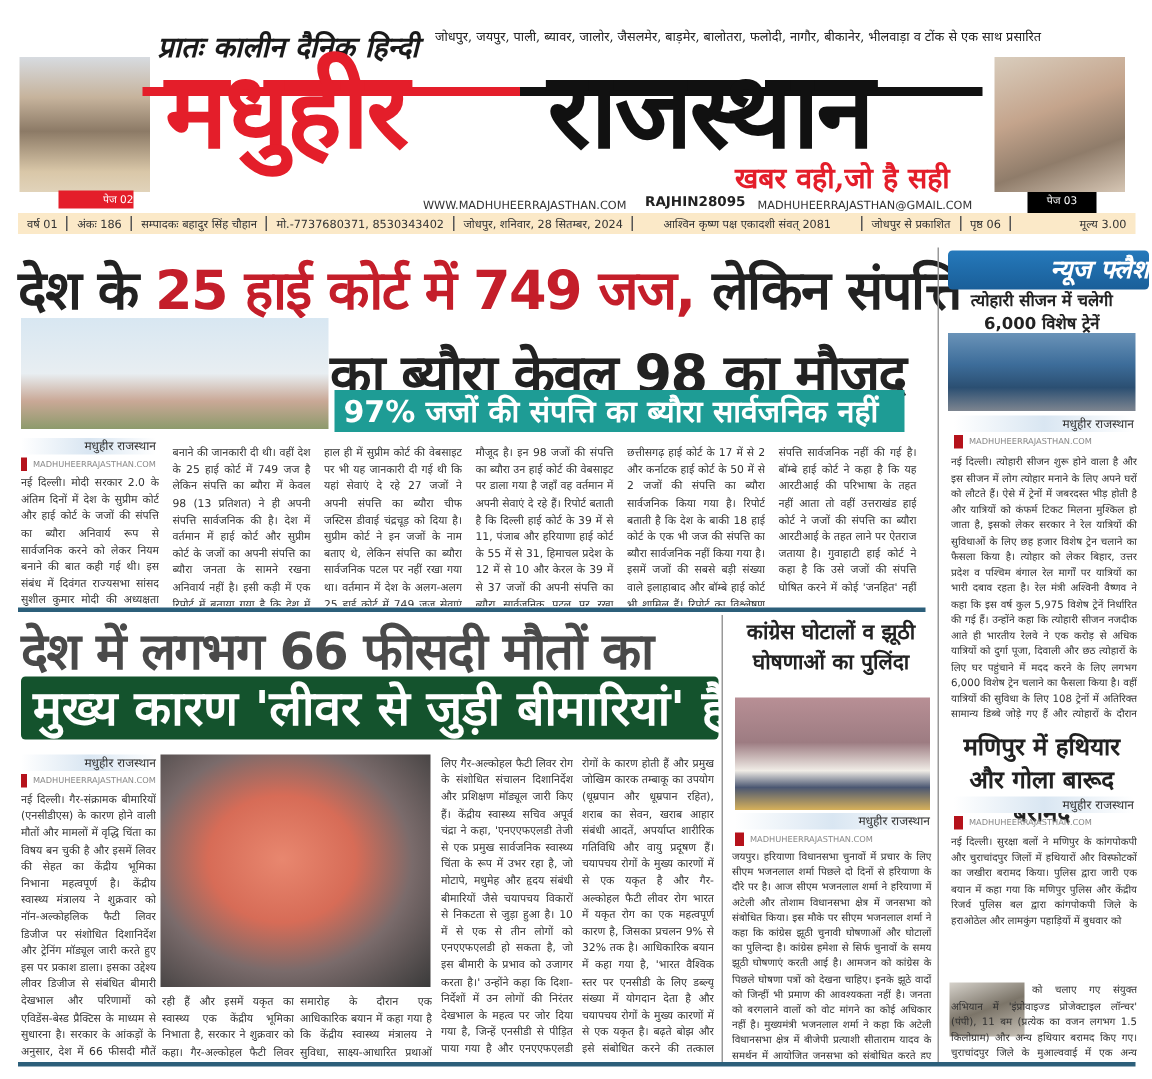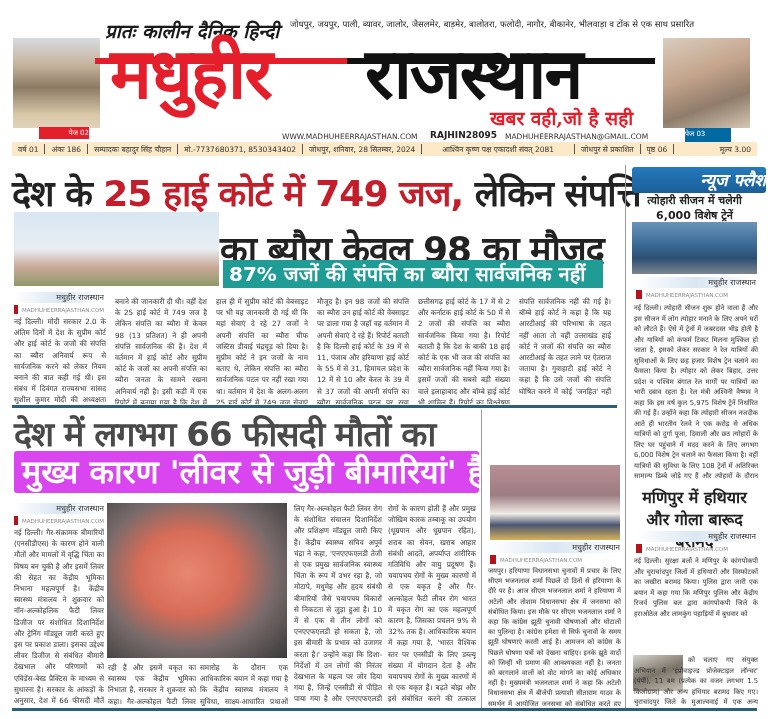--- a/index.html
+++ b/index.html
@@ -12,21 +12,21 @@
 .logo-black{left:365px;top:34px;font-size:70px;font-weight:900;color:#111;letter-spacing:-2px;line-height:80px}
 .logo-bar{left:95px;top:58px;width:560px;height:6px;background:linear-gradient(90deg,#e41e2a 0,#e41e2a 45%,#111 45%,#111 100%)}
 .slogan{left:490px;top:105px;font-size:19px;font-weight:bold;color:#e41e2a;font-family:"DejaVu Serif",serif;white-space:nowrap}
 .web{left:282px;top:132px;font-size:7.5px;color:#333;white-space:nowrap}
 .regno{left:430px;top:130px;font-size:9px;font-weight:bold;color:#222}
 .email{left:505px;top:132px;font-size:7.5px;color:#333;white-space:nowrap}
 .thumb{width:87px;height:90px;background:#c9bca8;overflow:hidden}
 .thumb-left{left:13px;top:38px;background:linear-gradient(180deg,#d7dbe0 0,#c6b39c 30%,#8c7a66 55%,#d9c7a8 85%,#e1d3ba 100%)}
 .thumb-right{left:663px;top:38px;background:linear-gradient(160deg,#d9cdbd 0,#c4a48c 40%,#8f7c6a 70%,#d6c6b4 100%)}
 .thumb-cap{left:39px;top:127px;width:50px;height:12px;background:#e41e2a;color:#fff;font-size:7px;text-align:right;line-height:12px}
-.thumb-cap2{left:685px;top:128px;width:46px;height:16px;background:#0369a1;color:#fff;font-size:7px;line-height:12px}
+.thumb-cap2{left:685px;top:128px;width:46px;height:16px;background:#000000;color:#fff;font-size:7px;text-align:center;line-height:12px}
 .infobar{left:12px;top:142px;width:745px;height:14px;background:#fbe9c8;display:flex;align-items:center;font-size:7.5px;color:#333;white-space:nowrap}
 .infobar span{padding:0 6px;border-right:1px solid #555}
 .infobar span:last-child{border-right:none}
 
 .h1a{left:12px;top:168px;font-size:36px;font-weight:bold;color:#222;white-space:nowrap;letter-spacing:-1px}
 .h1a .red{color:#c41e2a}
 .h1b{left:220px;top:224px;font-size:36px;font-weight:bold;color:#222;white-space:nowrap;letter-spacing:-1px}
 .court-img{left:14px;top:212px;width:205px;height:74px;background:linear-gradient(180deg,#d8e7f2 0,#e8eef2 50%,#c9a896 75%,#8d9a6c 100%)}
 .subhead{left:223px;top:260px;width:380px;height:28px;background:#1e9c95;color:#fff;font-size:20px;font-weight:bold;line-height:28px;padding-left:6px;white-space:nowrap}
 .byline{font-size:8px;color:#333;text-align:right;background:linear-gradient(90deg,#fff,#d9e6f2,#fff);height:11px;line-height:11px}
@@ -34,21 +34,21 @@
 .site{font-size:5.5px;color:#888;text-align:center}
 .col{font-size:7.2px;line-height:11.2px;color:#333;text-align:justify;overflow:hidden}
 .rule{height:3px;background:#2c5f7a}
 
 .flash{left:632px;top:167px;width:134px;height:26px;background:linear-gradient(180deg,#2579bb,#1a5f99);color:#fff;font-size:17px;font-weight:bold;font-style:italic;text-align:right;line-height:26px;border-radius:3px}
 .side-h{font-size:11px;font-weight:bold;color:#222;text-align:center;line-height:15px}
 .train-img{left:632px;top:222px;width:125px;height:52px;background:linear-gradient(180deg,#6a93b8 0,#3d6d9a 40%,#2b4f72 70%,#7d8590 100%)}
 .side-h2{font-size:16px;font-weight:bold;color:#222;text-align:center;line-height:22px}
 
 .h2a{left:14px;top:410px;font-size:34px;font-weight:bold;color:#4a4a4a;white-space:nowrap;letter-spacing:-1px}
-.h2b{left:14px;top:451px;width:465px;height:42px;background:#d946ef;color:#fff;font-size:32px;font-weight:bold;line-height:42px;padding-left:8px;white-space:nowrap;border-radius:3px}
+.h2b{left:14px;top:451px;width:465px;height:42px;background:#14532d;color:#fff;font-size:32px;font-weight:bold;line-height:42px;padding-left:8px;white-space:nowrap;border-radius:3px}
 .liver-img{left:107px;top:503px;width:180px;height:155px;background:radial-gradient(ellipse at 45% 45%,#e8876f 0,#d76c57 35%,#7a6b6b 62%,#3a3a3a 100%)}
 .cm-h{left:484px;top:412px;width:140px;font-size:14px;font-weight:bold;color:#222;text-align:center;line-height:20px}
 .cm-img{left:490px;top:465px;width:130px;height:75px;background:linear-gradient(180deg,#b88f95 0,#9d7c82 40%,#f0ece6 65%,#4b5772 80%,#d7b15a 100%)}
 .vline{width:1px;background:#999}
 .manip-img{left:633px;top:655px;width:50px;height:36px;background:linear-gradient(160deg,#d6d2cb,#7b7468,#c9c3b9)}
 .bottomrule{left:12px;top:708px;width:745px;height:3px;background:#2c5f7a}
 </style>
 </head>
 <body>
 
@@ -76,21 +76,21 @@
   <span>जोधपुर से प्रकाशित</span>
   <span>पृष्ठ 06</span>
   <span style="margin-left:auto">मूल्य 3.00</span>
 </div>
 
 <div class="abs h1a">
   <span>देश के </span><span class="red">25 हाई कोर्ट में 749 जज,</span><span> लेकिन संपत्ति</span>
 </div>
 <div class="abs court-img"></div>
 <div class="abs h1b">का ब्यौरा केवल 98 का मौजूद</div>
-<div class="abs subhead">87% जजों की संपत्ति का ब्यौरा सार्वजनिक नहीं</div>
+<div class="abs subhead">97% जजों की संपत्ति का ब्यौरा सार्वजनिक नहीं</div>
 
 <div class="abs" style="left:14px;top:292px;width:90px">
   <div class="byline">मधुहीर राजस्थान</div>
   <div style="display:flex;align-items:center;gap:4px;margin-top:2px">
       <div class="redmark"></div>
       <div class="site">MADHUHEERRAJASTHAN.COM</div>
     </div>
 </div>
 <div class="abs col" style="left:14px;top:316px;width:92px;height:88px">नई दिल्ली। मोदी सरकार 2.0 के अंतिम दिनों में देश के सुप्रीम कोर्ट और हाई कोर्ट के जजों की संपत्ति का ब्यौरा अनिवार्य रूप से सार्वजनिक करने को लेकर नियम बनाने की बात कही गई थी। इस संबंध में दिवंगत राज्यसभा सांसद सुशील कुमार मोदी की अध्यक्षता वाली संसदीय समिति को सरकार ने फरवरी, 2024 में नियम</div>
 <div class="abs col" style="left:115px;top:296px;width:92px;height:108px">बनाने की जानकारी दी थी। वहीं देश के 25 हाई कोर्ट में 749 जज है लेकिन संपत्ति का ब्यौरा में केवल 98 (13 प्रतिशत) ने ही अपनी संपत्ति सार्वजनिक की है। देश में वर्तमान में हाई कोर्ट और सुप्रीम कोर्ट के जजों का अपनी संपत्ति का ब्यौरा जनता के सामने रखना अनिवार्य नहीं है। इसी कड़ी में एक रिपोर्ट में बताया गया है कि देश में हाई कोर्ट के लगभग 87% जजों की संपत्ति का ब्यौरा सार्वजनिक नहीं किया गया है।</div>
@@ -135,20 +135,21 @@
 </div>
 <div class="abs col" style="left:14px;top:527px;width:90px;height:178px">नई दिल्ली। गैर-संक्रामक बीमारियों (एनसीडीएस) के कारण होने वाली मौतों और मामलों में वृद्धि चिंता का विषय बन चुकी है और इसमें लिवर की सेहत का केंद्रीय भूमिका निभाना महत्वपूर्ण है। केंद्रीय स्वास्थ्य मंत्रालय ने शुक्रवार को नॉन-अल्कोहलिक फैटी लिवर डिजीज पर संशोधित दिशानिर्देश और ट्रेनिंग मॉड्यूल जारी करते हुए इस पर प्रकाश डाला। इसका उद्देश्य लीवर डिजीज से संबंधित बीमारी देखभाल और परिणामों को एविडेंस-बेस्ड प्रैक्टिस के माध्यम से सुधारना है। सरकार के आंकड़ों के अनुसार, देश में 66 फीसदी मौतें गैर-संक्रामक बीमारियों के कारण हो रही हैं। गैर-संचारी रोग, ज्यादातर चयापचय रोगों के कारण होने वाली घटनाएं और मौतें बढ़</div>
 <div class="abs liver-img"></div>
 <div class="abs col" style="left:108px;top:662px;width:88px;height:44px">रही हैं और इसमें यकृत का स्वास्थ्य एक केंद्रीय भूमिका निभाता है, सरकार ने शुक्रवार को कहा। गैर-अल्कोहल फैटी लिवर रोग के संशोधित संचालन दिशा-निर्देशों और प्रशिक्षण मॉड्यूल के शुभारंभ</div>
 <div class="abs col" style="left:200px;top:662px;width:88px;height:44px">समारोह के दौरान एक आधिकारिक बयान में कहा गया है कि केंद्रीय स्वास्थ्य मंत्रालय ने सुविधा, साक्ष्य-आधारित प्रथाओं के माध्यम से एनएएफएलडी से संबंधित रोगी देखभाल और परिणामों में सुधार के</div>
 <div class="abs col" style="left:294px;top:503px;width:88px;height:203px">लिए गैर-अल्कोहल फैटी लिवर रोग के संशोधित संचालन दिशानिर्देश और प्रशिक्षण मॉड्यूल जारी किए हैं। केंद्रीय स्वास्थ्य सचिव अपूर्व चंद्रा ने कहा, 'एनएएफएलडी तेजी से एक प्रमुख सार्वजनिक स्वास्थ्य चिंता के रूप में उभर रहा है, जो मोटापे, मधुमेह और हृदय संबंधी बीमारियों जैसे चयापचय विकारों से निकटता से जुड़ा हुआ है। 10 में से एक से तीन लोगों को एनएएफएलडी हो सकता है, जो इस बीमारी के प्रभाव को उजागर करता है।' उन्होंने कहा कि दिशा-निर्देशों में उन लोगों की निरंतर देखभाल के महत्व पर जोर दिया गया है, जिन्हें एनसीडी से पीड़ित पाया गया है और एनएएफएलडी के प्रसार को कम करने के लिए जीवनशैली में बदलाव की आवश्यकता को रेखांकित किया गया है। देश में 66 फीसदी मौतें गैर-संचारी</div>
 <div class="abs col" style="left:388px;top:503px;width:88px;height:203px">रोगों के कारण होती हैं और प्रमुख जोखिम कारक तम्बाकू का उपयोग (धूम्रपान और धूम्रपान रहित), शराब का सेवन, खराब आहार संबंधी आदतें, अपर्याप्त शारीरिक गतिविधि और वायु प्रदूषण हैं। चयापचय रोगों के मुख्य कारणों में से एक यकृत है और गैर-अल्कोहल फैटी लीवर रोग भारत में यकृत रोग का एक महत्वपूर्ण कारण है, जिसका प्रचलन 9% से 32% तक है। आधिकारिक बयान में कहा गया है, 'भारत वैश्विक स्तर पर एनसीडी के लिए डब्ल्यू संख्या में योगदान देता है और चयापचय रोगों के मुख्य कारणों में से एक यकृत है। बढ़ते बोझ और इसे संबोधित करने की तत्काल आवश्यकता को समझते हुए, भारत 2021 में एनसीडी की रोकथाम और नियंत्रण के लिए राष्ट्रीय कार्यक्रम में एनएएफएलडी को एकीकृत करने वाला पहला देश बन गया।'</div>
 
 <div class="abs vline" style="left:481px;top:410px;height:298px"></div>
 <div class="abs cm-h">
+  <div>कांग्रेस घोटालों व झूठी घोषणाओं का पुलिंदा</div>
 </div>
 <div class="abs cm-img"></div>
 <div class="abs" style="left:490px;top:542px;width:130px">
   <div class="byline">मधुहीर राजस्थान</div>
   <div style="display:flex;align-items:center;gap:4px;margin-top:2px">
       <div class="redmark"></div>
       <div class="site">MADHUHEERRAJASTHAN.COM</div>
     </div>
 </div>
 <div class="abs col" style="left:488px;top:566px;width:133px;height:140px;font-size:6.8px;line-height:10.2px">जयपुर। हरियाणा विधानसभा चुनावों में प्रचार के लिए सीएम भजनलाल शर्मा पिछले दो दिनों से हरियाणा के दौरे पर है। आज सीएम भजनलाल शर्मा ने हरियाणा में अटेली और तोशाम विधानसभा क्षेत्र में जनसभा को संबोधित किया। इस मौके पर सीएम भजनलाल शर्मा ने कहा कि कांग्रेस झूठी चुनावी घोषणाओं और घोटालों का पुलिन्दा है। कांग्रेस हमेशा से सिर्फ चुनावों के समय झूठी घोषणाएं करती आई है। आमजन को कांग्रेस के पिछले घोषणा पत्रों को देखना चाहिए। इनके झूठे वादों को जिन्हीं भी प्रमाण की आवश्यकता नहीं है। जनता को बरगलाने वालों को वोट मांगने का कोई अधिकार नहीं है। मुख्यमंत्री भजनलाल शर्मा ने कहा कि अटेली विधानसभा क्षेत्र में बीजेपी प्रत्याशी सीताराम यादव के समर्थन में आयोजित जनसभा को संबोधित करते हुए कहा कि कांग्रेस के शहजादे राहुल गांधी दुनिया में देश को शर्मसार करने का कोई मौका नहीं छोड़ते हैं। वे सिख भाइयों के लिए अनुचित टिप्पणी कर देश का मान गिराने का काम करते हैं।</div>

